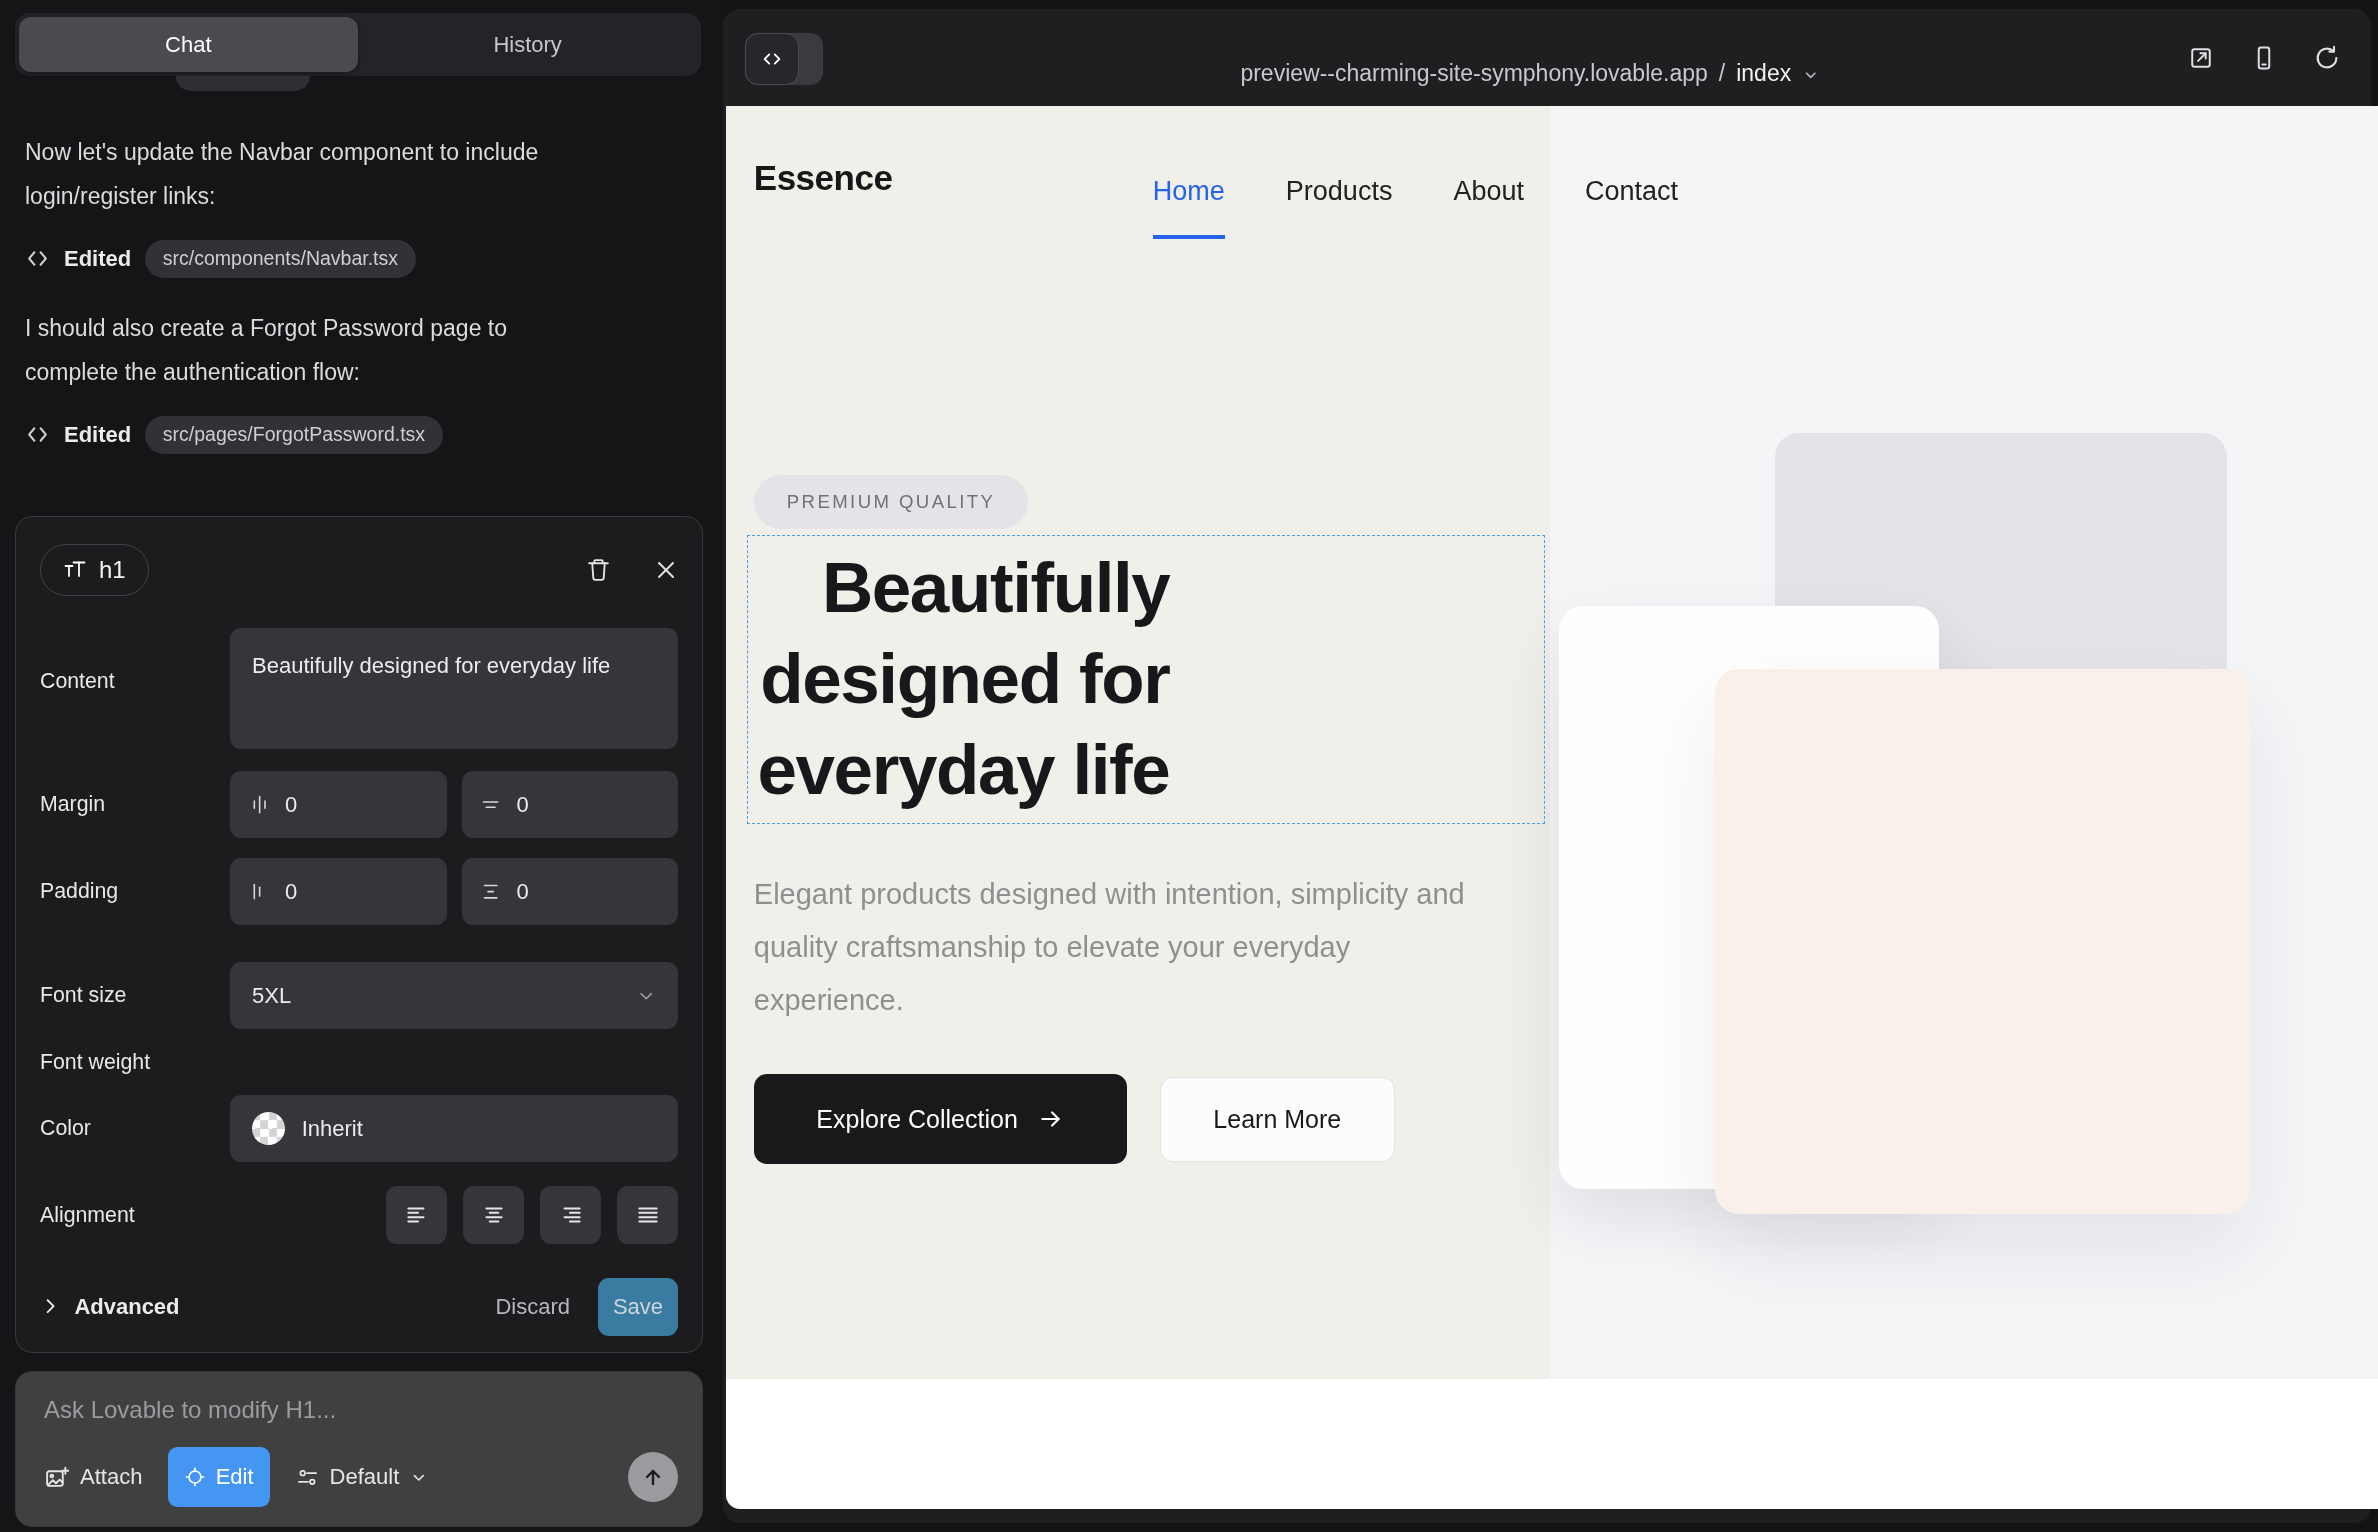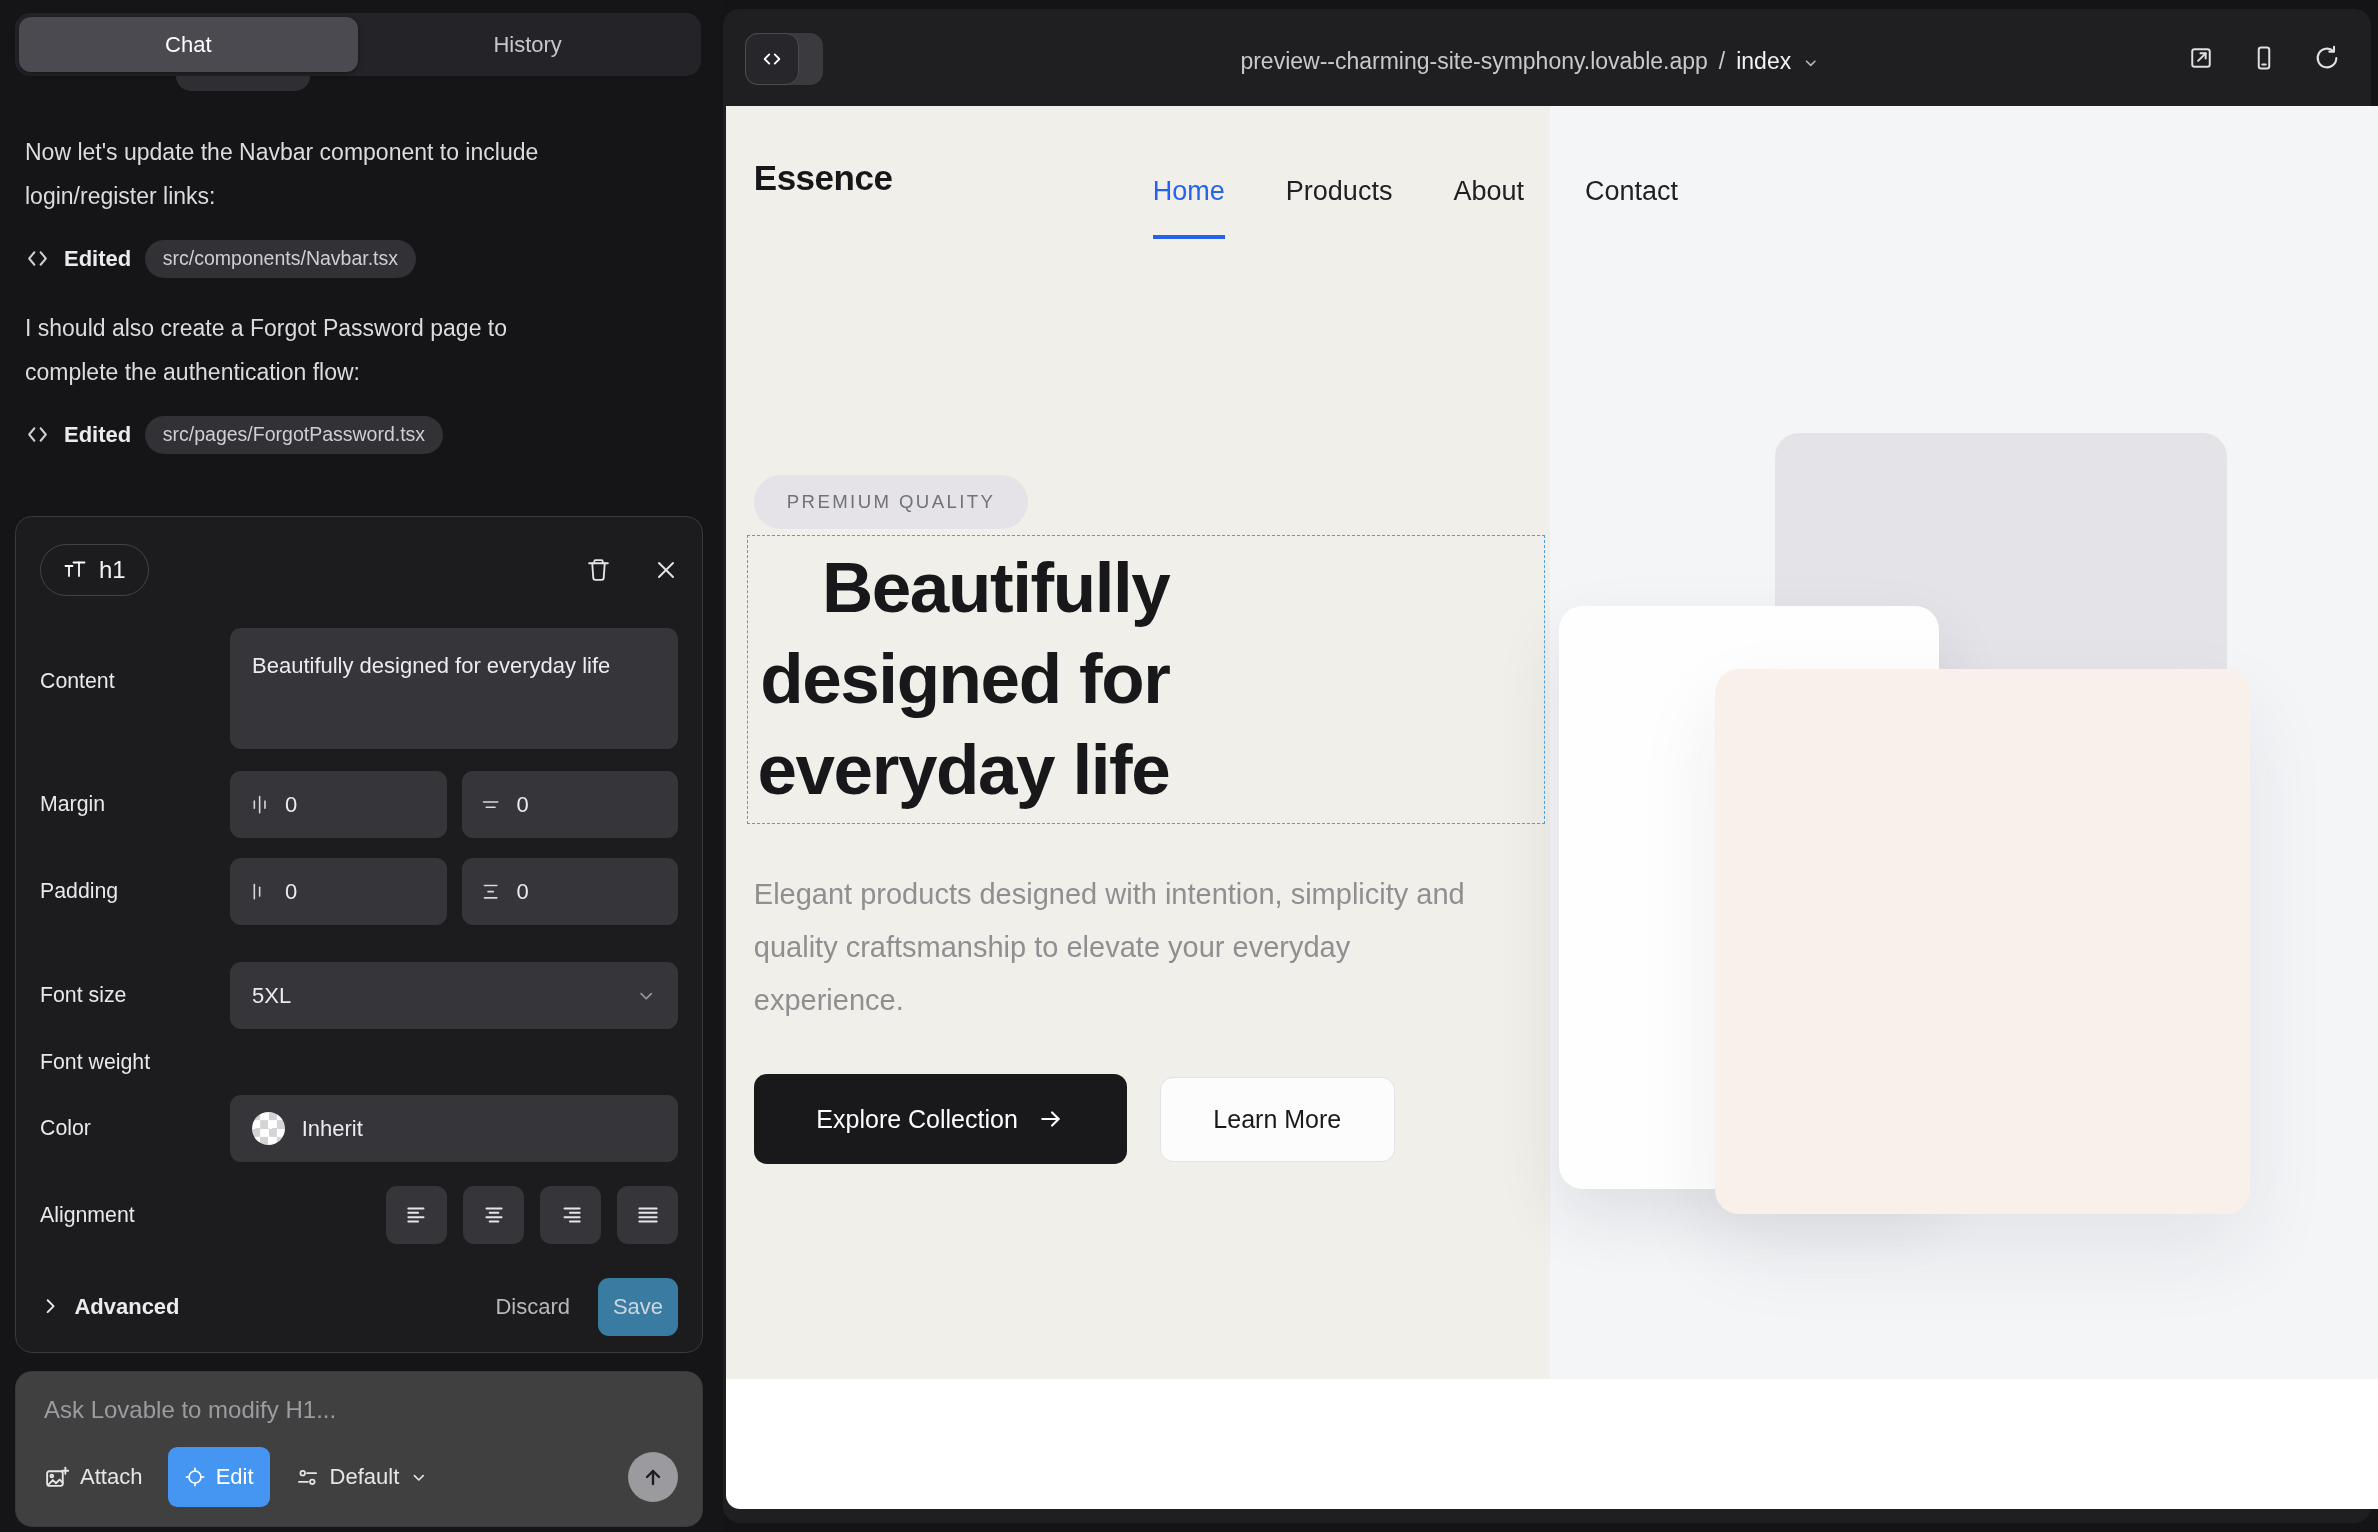--- a/index.html
+++ b/index.html
@@ -86,21 +86,21 @@
 
   
   .browser { position:absolute; left:723px; top:9.3px; width:1648px; height:1514px;
     background:#1f1f22; border-radius:16.7px; }
   .chrome-bar { position:absolute; left:0; top:0; width:100%; height:97px; }
   .code-toggle { position:absolute; left:22px; top:24px; width:78px; height:52px;
     background:#3a3a3f; border-radius:13px; }
   .code-toggle .seg { position:absolute; left:0; top:0; width:54px; height:52px;
     background:#27272b; border:1.9px solid #4b4b50; border-radius:13px;
     display:flex; align-items:center; justify-content:center; color:#fff; }
-  .url-bar { position:absolute; left:50%; top:4px; height:97px; transform:translateX(-53%);
+  .url-bar { position:absolute; left:50%; top:16px; height:97px; transform:translateX(-53%);
     display:flex; align-items:center; gap:11px; white-space:nowrap; }
   .url-host { font-size:23px; color:#c9c9cd; }
   .url-sep { font-size:23px; color:#c9c9cd; }
   .url-page { font-size:23px; color:#f2f2f4; }
   .url-chev { color:#b5b5ba; margin-top:3.7px; }
   .chrome-icons { position:absolute; right:30px; top:0; height:97px;
     display:flex; align-items:center; gap:35px; color:#e0e0e3; }
 
   
   .viewport { position:absolute; left:2.8px; top:97px; width:1791px; height:1403px;

